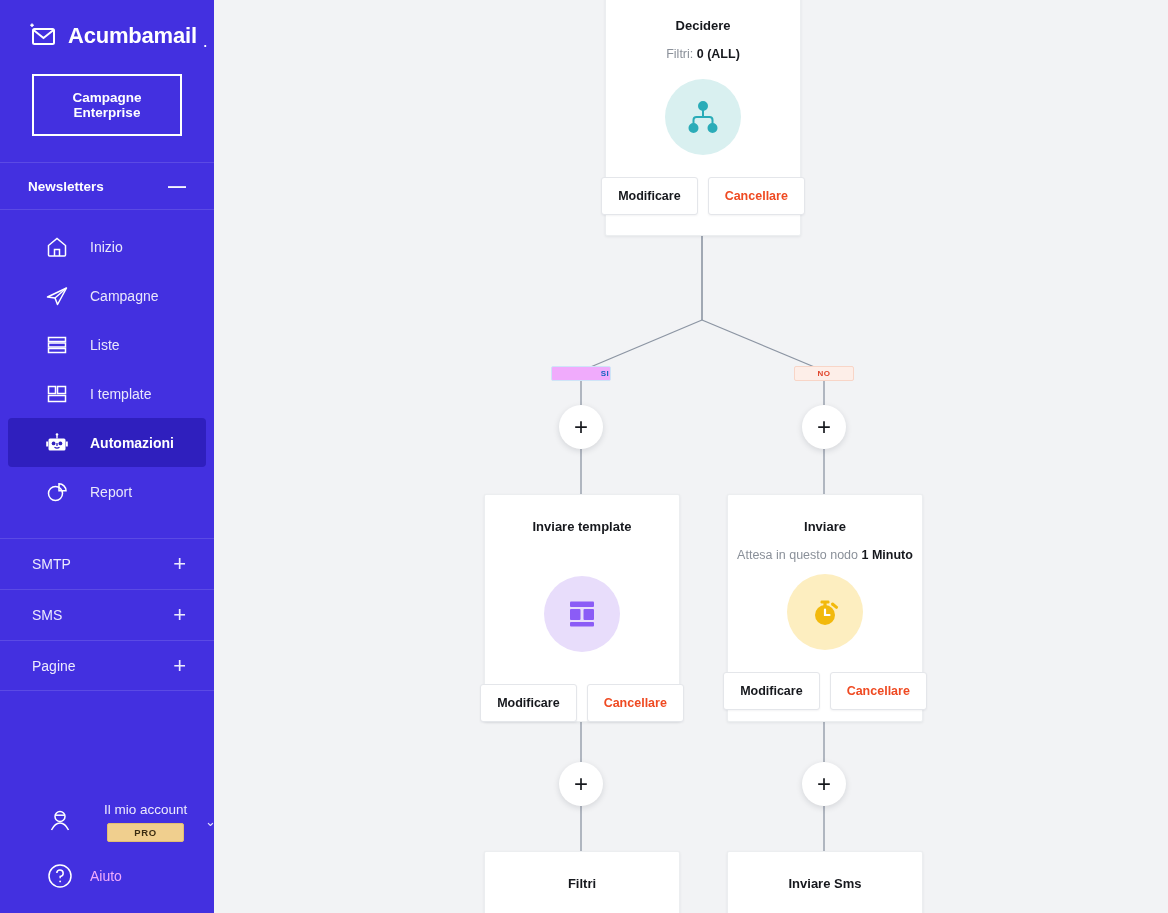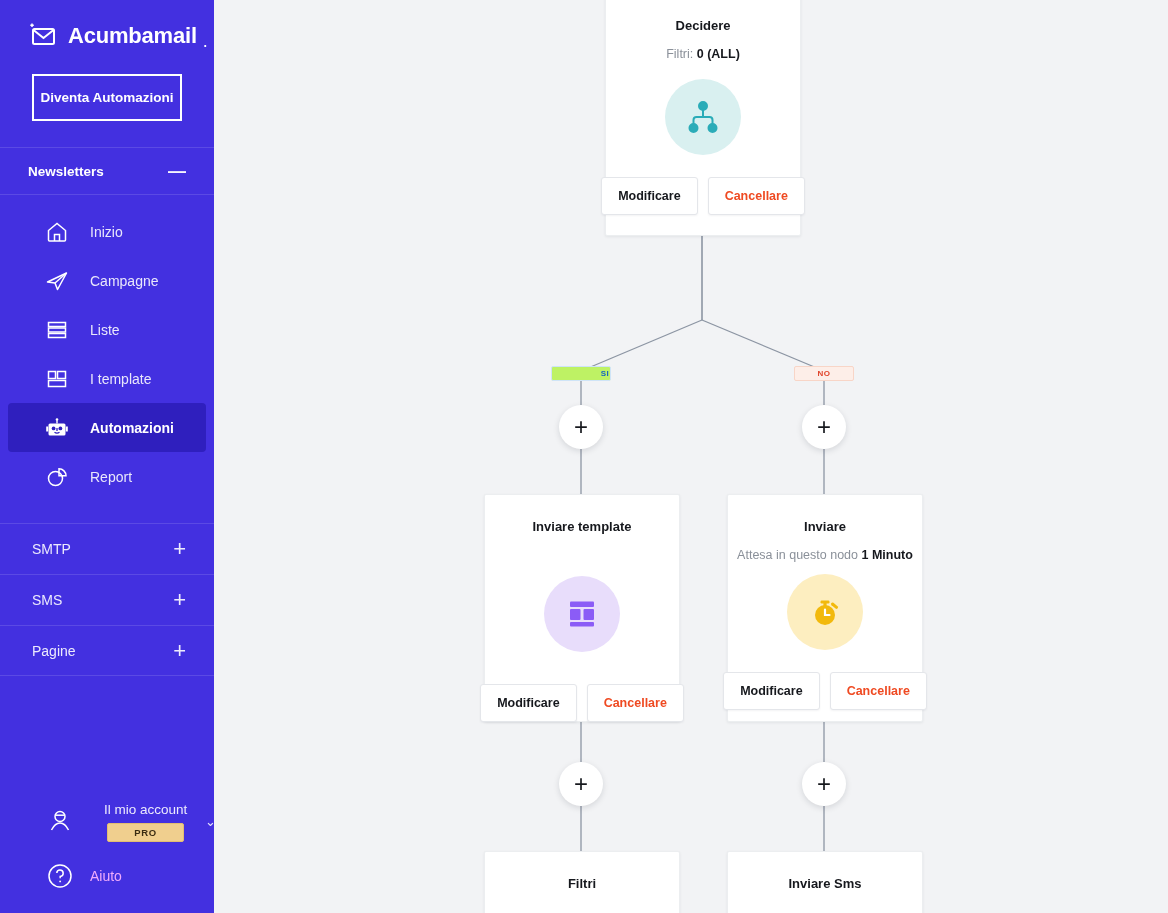--- a/index.html
+++ b/index.html
@@ -142,21 +142,21 @@
     position:absolute; width: 44px; height: 44px; border-radius: 50%;
     background:#fff; box-shadow: 0 2px 6px rgba(16,24,40,.13);
     display:flex; align-items:center; justify-content:center;
     font-size: 24px; font-weight: 300; color:#16181d; cursor:pointer;
     line-height: 1;
   }
   .branch-label {
     position:absolute; font-size: 8px; font-weight: bold; letter-spacing:.5px;
     text-align:center; padding: 2px 0; border-radius: 2px; width: 60px;
   }
-  .branch-label.yes { background:#bef264; border:1px solid #cfe4f7; color:#1565c0;padding-left:48px; }
+  .branch-label.yes { background:#f0abfc; border:1px solid #cfe4f7; color:#1565c0;padding-left:48px; }
   .branch-label.no  { background:#fdeee8; border:1px solid #f8d5c7; color:#e0442b; }
 </style>
 </head>
 <body>
 
 <div id="app">
 
   <aside class="sidebar">
 
     <div class="logo-row">
@@ -165,21 +165,21 @@
           <rect x="5" y="6" width="21" height="15" rx="1.5" fill="none" stroke="#fff" stroke-width="2"></rect>
           <path d="M5.8 7.3 L15.5 15 L25.2 7.3" fill="none" stroke="#fff" stroke-width="2"></path>
           <path d="M4 4 L4 0.5 M2.3 2.3 L5.8 2.3" stroke="#fff" stroke-width="1.5"></path>
         </svg>
       </span>
       <span class="logo-text">Acumbamail</span>
       <span class="logo-dot">.</span>
     </div>
 
     <div class="enterprise-wrap">
-      <button class="enterprise-btn">Diventa Automazioni</button>
+      <button class="enterprise-btn">Campagne Enterprise</button>
     </div>
 
     <div class="sect-header">
       <span>Newsletters</span>
       <span class="tog">—</span>
     </div>
 
     <nav class="nav">
 
       <div class="nav-item">

